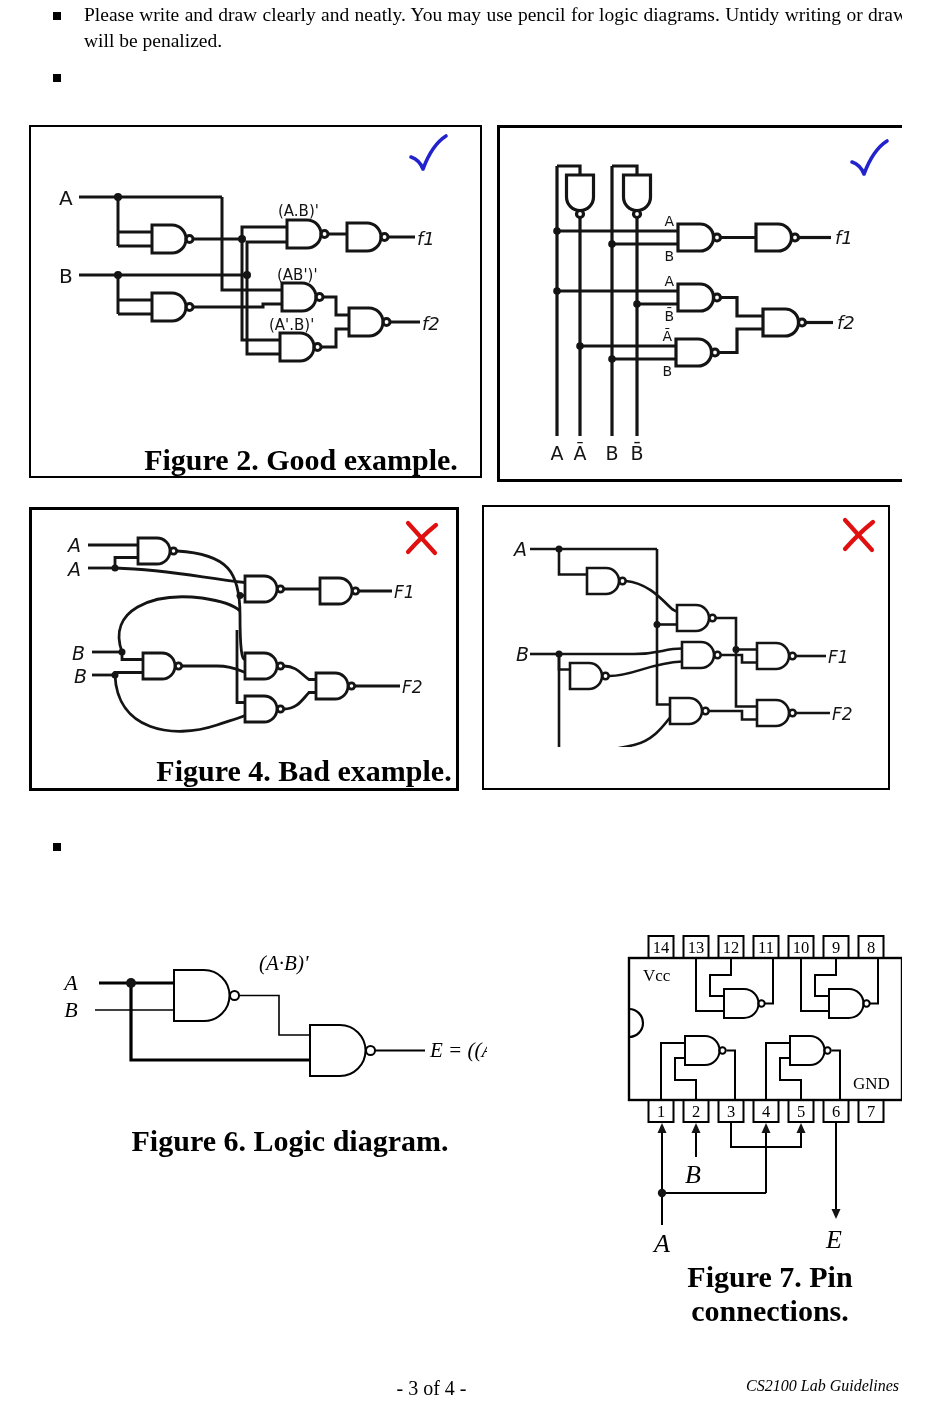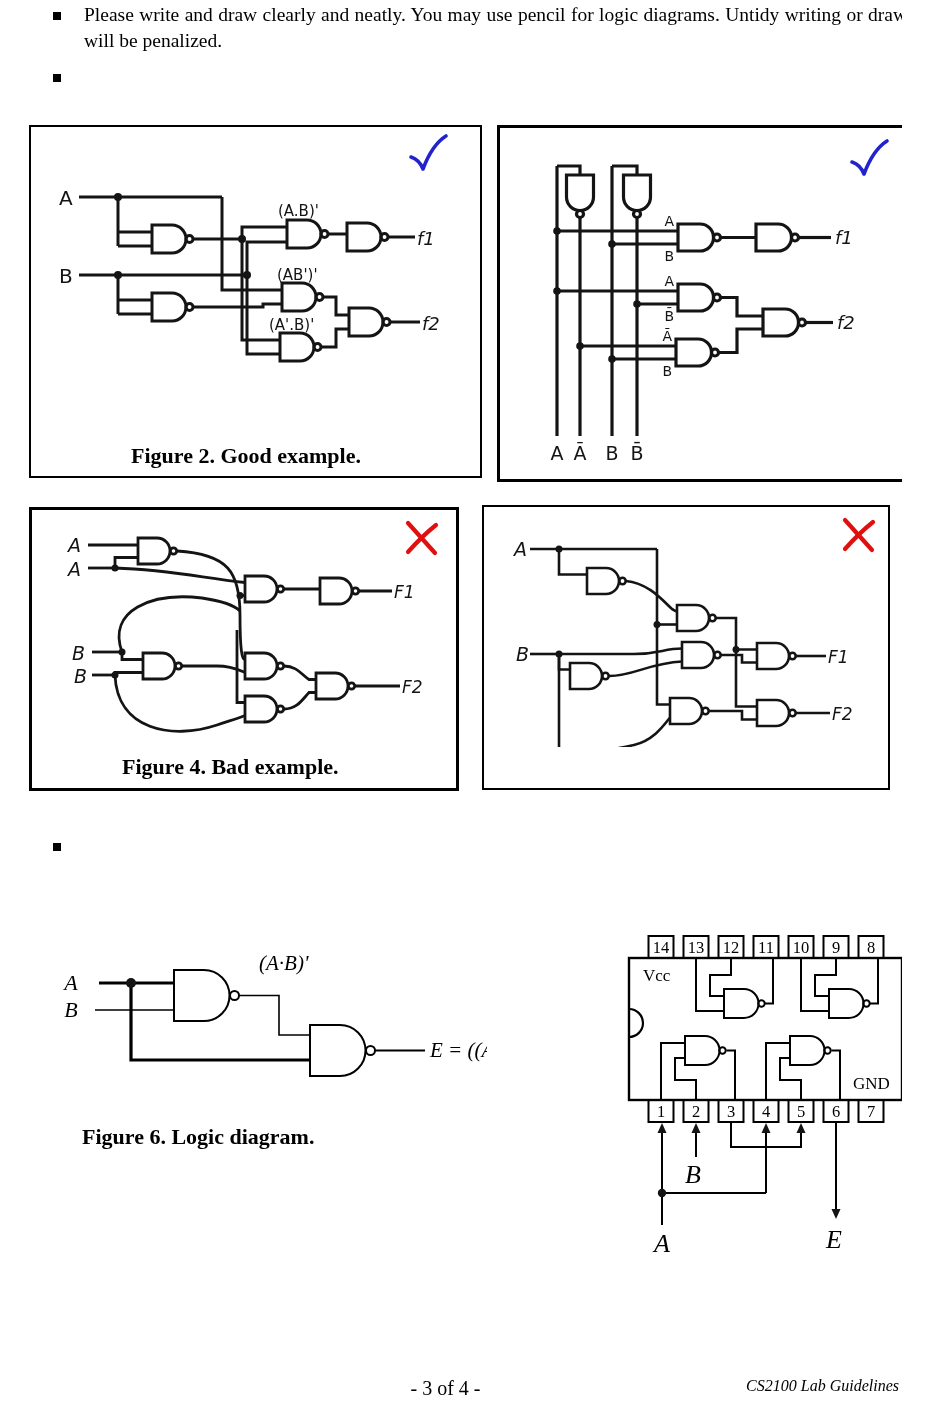--- a/index.html
+++ b/index.html
@@ -4,35 +4,35 @@
 <style>
   html,body{margin:0;padding:0;background:#fff;}
   .page{position:relative;width:875px;height:1415px;background:#fff;
         font-family:"Liberation Serif",serif;color:#000;overflow:hidden;margin-left:27px;}
   .bullet-marker{position:absolute;width:8px;height:8px;background:#000;}
   .bullet-text{position:absolute;left:57px;width:848px;font-size:19.5px;
                line-height:26px;text-align:justify;}
   .u{text-decoration:underline;}
   .figbox{position:absolute;background:#fff;}
   .b2{border:2px solid #000;} .b3{border:3px solid #000;}
-  .figcap{position:absolute;font-weight:bold;font-size:22px;
+  .figcap{position:absolute;font-weight:bold;font-size:30px;text-align:center;
           font-family:"Liberation Serif",serif;}
   svg{position:absolute;left:0;top:0;}
   .sk path,.sk use{fill:none;stroke:#141414;}
   .f2s path,.f2s use{stroke-width:3;}
   .f3s path,.f3s use{stroke-width:3.2;}
   .f4s path,.f4s use{stroke-width:2.8;}
   .f5s path,.f5s use{stroke-width:2.6;}
   .dot{fill:#141414;stroke:none !important;}
   .ht{font-family:"DejaVu Sans",sans-serif;fill:#141414;}
   .st{font-family:"Liberation Serif",serif;fill:#000;}
   .it{font-style:italic;}
   .check path{fill:none;stroke:#2323cd;stroke-width:3.6;stroke-linecap:round;stroke-linejoin:round;}
   .cross path{fill:none;stroke:#e01010;stroke-width:4.2;stroke-linecap:round;}
-  .footer-page{position:absolute;left:336px;top:1377px;width:165px;text-align:center;font-size:20px;}
+  .footer-page{position:absolute;left:322px;top:1377px;width:165px;text-align:center;font-size:20px;}
   .footer-title{position:absolute;right:3px;top:1377px;font-size:16px;font-style:italic;}
 </style>
 </head>
 <body>
 
 <div class="page">
 
   <span class="bullet-marker" style="left:26px;top:12px"></span>
   <div class="bullet-text" style="top:2px">Please write and draw clearly and neatly.  You may use pencil for logic diagrams.  Untidy writing or drawing will be penalized.</div>
 
@@ -266,21 +266,21 @@
       <circle cx="187.5" cy="57.5" r="4.5" stroke-width="2"></circle>
       <path d="M293 87H263V138H293A25.5 25.5 0 0 0 293 87Z" stroke-width="2"></path>
       <circle cx="323.5" cy="112.5" r="4.5" stroke-width="2"></circle>
     </g>
     <circle class="dot" cx="84" cy="45" r="5"></circle>
     <text class="st it" x="24" y="52" font-size="22" text-anchor="middle">A</text>
     <text class="st it" x="24" y="79" font-size="22" text-anchor="middle">B</text>
     <text class="st it" x="212" y="32" font-size="21">(A·B)'</text>
     <text class="st it" x="383" y="119" font-size="21">E = ((A·B)' · A)'</text>
   </svg>
-  <div class="figcap" style="left:55px;top:1124px;width:436px">Figure 6. Logic diagram.</div>
+  <div class="figcap" style="left:45px;top:1124px;width:436px">Figure 6. Logic diagram.</div>
 
   <svg style="left:595px;top:925px" width="330" height="335" viewBox="0 0 330 335">
     <defs>
         <g id="n7">
           <path d="M20 0H0V29H20A14.5 14.5 0 0 0 20 0Z"></path>
           <circle cx="37.5" cy="14.5" r="3.2"></circle>
         </g>
       </defs>
     <rect x="7" y="33" width="273" height="142" fill="none" stroke="#000" stroke-width="2.4"></rect>
     <path d="M7 84A14 14 0 0 1 7 112" fill="none" stroke="#000" stroke-width="2.2"></path>
@@ -352,17 +352,18 @@
     <polygon class="dot" points="40,198 35.5,208 44.5,208"></polygon>
     <polygon class="dot" points="144,198 139.5,208 148.5,208"></polygon>
     <polygon class="dot" points="74,198 69.5,208 78.5,208"></polygon>
     <polygon class="dot" points="179,198 174.5,208 183.5,208"></polygon>
     <polygon class="dot" points="214,294 209.5,284 218.5,284"></polygon>
     <circle class="dot" cx="40" cy="268" r="4.2"></circle>
     <text class="st it" x="40" y="327" font-size="26" text-anchor="middle">A</text>
     <text class="st it" x="71" y="258" font-size="26" text-anchor="middle">B</text>
     <text class="st it" x="212" y="323" font-size="26" text-anchor="middle">E</text>
   </svg>
+  <div class="figcap" style="left:598px;top:1260px;width:290px">Figure 7. Pin connections.</div>
 
   <div class="footer-page">- 3 of 4 -</div>
   <div class="footer-title">CS2100 Lab Guidelines</div>
 
 </div>
 
 </body></html>

